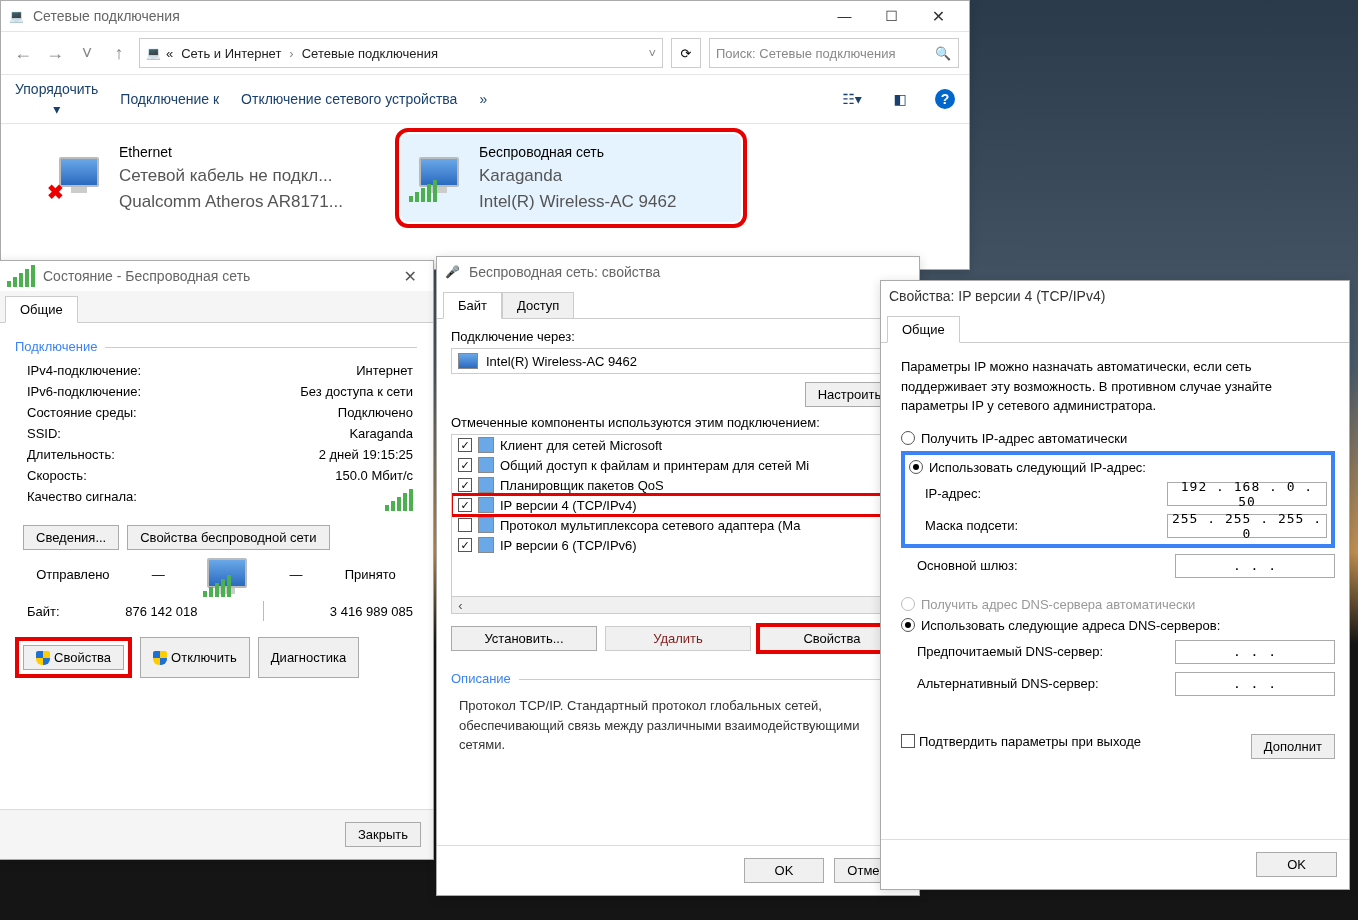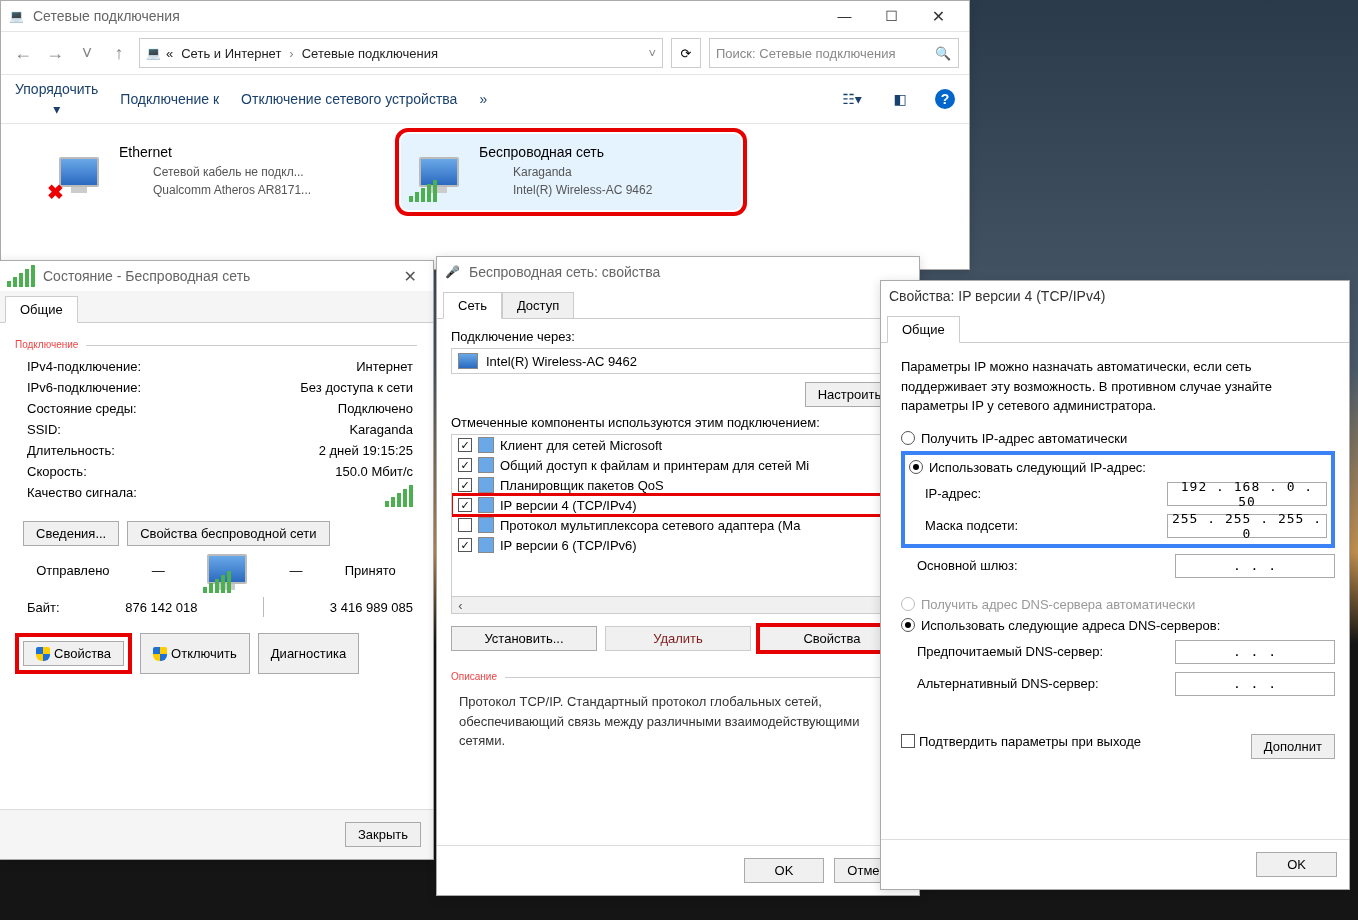--- a/index.html
+++ b/index.html
@@ -88,38 +88,38 @@
     display:flex; align-items:center; justify-content:center;
   }
   .monitor { width:40px;height:30px;background:linear-gradient(#6aa8e8,#2a6ac0);border:2px solid #bbb; border-radius:2px; position:relative; }
   .monitor::after { content:""; position:absolute; bottom:-8px; left:50%; transform:translateX(-50%); width:16px;height:6px;background:#ccc; }
   .bars { position:absolute; bottom:0; left:0; display:flex; gap:2px; align-items:flex-end; }
   .bars span { width:4px; background:#4caf50; }
   .bars span:nth-child(1){height:6px} .bars span:nth-child(2){height:10px} .bars span:nth-child(3){height:14px} .bars span:nth-child(4){height:18px} .bars span:nth-child(5){height:22px}
   .x-red { position:absolute; bottom:-2px; left:-2px; color:#e00; font-size:20px; font-weight:bold; }
   .net-text { line-height:1.5; }
   .net-text .name { font-size:14px; }
-  .net-text .sub { color:#555; font-size:12px;margin-left:34px; }
+  .net-text .sub { color:#555; font-size:17px; }
 
   
   .win-status {
     top: 260px; left: -2px; width: 436px; height: 600px; z-index: 3;
     background: #f5f5f5;
   }
   .win-status .titlebar { border-bottom: none; }
   .status-close { margin-left:auto; color:#555; font-size:16px; padding:0 8px; }
   .tab-strip { display:flex; padding: 4px 6px 0 6px; border-bottom:1px solid #ccc; }
   .tab {
     padding: 5px 14px; border:1px solid #ccc; background:#fff;
     border-bottom-color:#fff; position:relative; top:1px;
     font-size:13px;
   }
   .tab.inactive { background:#f0f0f0; border-bottom-color:#ccc; }
   .status-body { padding: 12px 16px; background:#fff; flex:1; }
-  .group-title { font-size:10px; color:#ef4444; margin:4px 0 6px; position:relative; }
+  .group-title { font-size:13px; color:#3b82f6; margin:4px 0 6px; position:relative; }
   .group-line { border-top:1px solid #ccc; flex:1; margin-left:8px; }
   .group-head { display:flex; align-items:center; }
   .kv { display:flex; justify-content:space-between; padding: 3px 4px 3px 12px; }
   .kv .k { } .kv .v { }
   .btn {
     display:inline-flex; align-items:center; gap:4px;
     padding: 4px 12px; border:1px solid #aaa; background:#f0f0f0;
     font-size:13px;
   }
   .btn.shield::before { content:""; width:14px;height:14px; display:inline-block;
@@ -376,21 +376,21 @@
     <span class="btn">Закрыть</span>
   </div>
 </div>
 
 <div class="window win-props">
   <div class="titlebar">
     <span class="small-icon mic-icon"></span>
     <span class="title">Беспроводная сеть: свойства</span>
   </div>
   <div class="tab-strip">
-    <div class="tab"><span>Сеть</span></div>
+    <div class="tab"><span>Байт</span></div>
     <div class="tab inactive"><span>Доступ</span></div>
   </div>
   <div class="props-body">
     <div>Подключение через:</div>
     <div class="adapter-box">
       <span class="adapter-icon"></span>
       <span>Intel(R) Wireless-AC 9462</span>
     </div>
     <div class="right-btn">
         <span class="btn">Настроить...</span>

